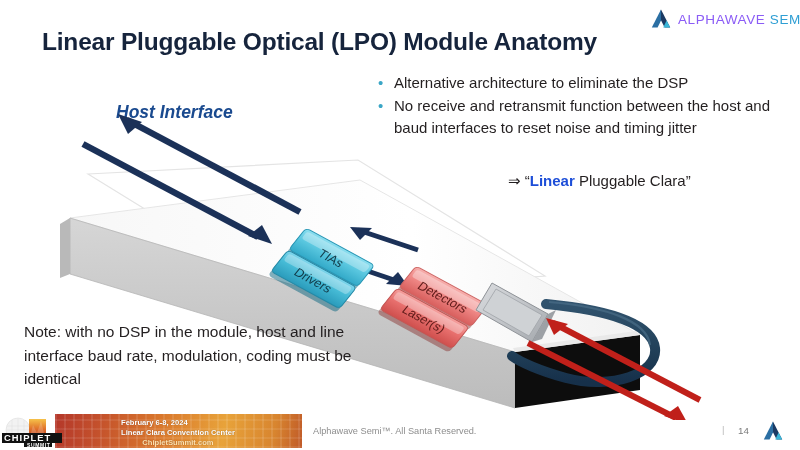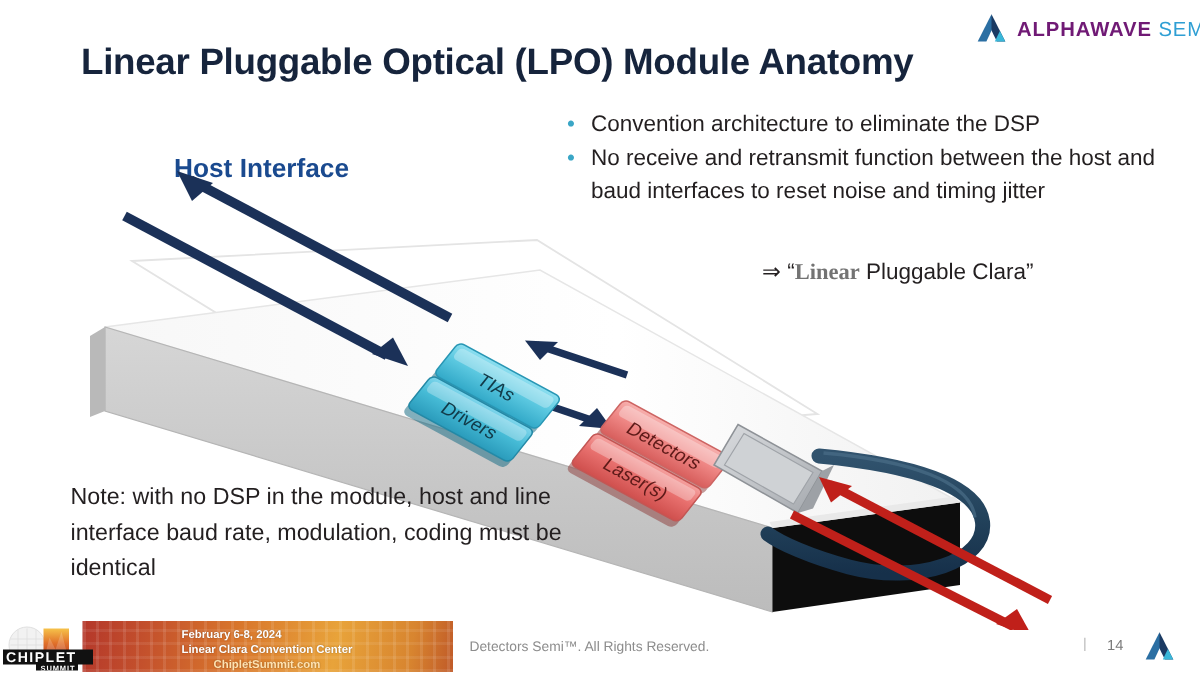--- a/index.html
+++ b/index.html
@@ -6,53 +6,53 @@
   body{
     width:800px;height:450px;overflow:hidden;background:#ffffff;
     font-family:"Liberation Sans", sans-serif;position:relative;
   }
   .slide{position:absolute;inset:0;background:#fff;}
 
   
   .brand{position:absolute;left:650px;top:8px;display:flex;align-items:center;gap:6px;}
   .brand-mark{width:22px;height:22px;position:relative;flex:0 0 auto;}
   .brand-text{font-size:13.5px;letter-spacing:.6px;font-weight:400;white-space:nowrap;}
-  .brand-text .b1{color:#701a75;font-weight:700;}
+  .brand-text .b1{color:#8b5cf6;font-weight:400;}
   .brand-text .b2{color:#2f9fd4;font-weight:400;}
 
   
   .title{
-    position:absolute;left:54px;top:28px;width:620px;
+    position:absolute;left:42px;top:28px;width:620px;
     font-size:24.5px;font-weight:700;color:#16243c;letter-spacing:-.2px;
     white-space:nowrap;
   }
 
   
   .bullets{position:absolute;left:378px;top:72px;width:406px;}
   .bullet{display:flex;gap:8px;font-size:15px;color:#231f20;line-height:1.42;margin-bottom:2px;}
   .bullet .dot{color:#3aa6c6;font-size:15px;line-height:1.42;flex:0 0 8px;}
   .bullet .btxt{flex:1 1 auto;}
   .implies{
     position:absolute;left:508px;top:172px;font-size:15px;color:#231f20;white-space:nowrap;
   }
-  .implies .em{color:#737373;font-weight:700;font-family:Liberation Serif, serif;}
+  .implies .em{color:#1d4ed8;font-weight:700;}
 
   
   .host-label{
     position:absolute;left:116px;top:102px;font-size:17.5px;font-weight:700;
-    color:#1a4a8f;white-space:nowrap;
+    color:#1a4a8f;white-space:nowrap;font-style:italic;
   }
   .line-label{
     position:absolute;left:500px;top:366px;font-size:17.5px;font-weight:700;
     color:#c8201a;white-space:nowrap;
   }
 
   
   .note{
-    position:absolute;left:47px;top:320px;width:350px;
+    position:absolute;left:24px;top:320px;width:350px;
     font-size:15.5px;color:#231f20;line-height:1.52;
   }
 
   
   .diagram{position:absolute;left:0;top:60px;width:800px;height:360px;}
 
   
   .footer{position:absolute;left:0;top:412px;width:800px;height:38px;}
   .chiplet-banner{
     position:absolute;left:55px;top:2px;width:247px;height:34px;
@@ -88,21 +88,21 @@
     <div class="brand-text">
       <span class="b1">ALPHAWAVE</span><span>&nbsp;</span><span class="b2">SEMI</span>
     </div>
   </div>
 
   <div class="title">Linear Pluggable Optical (LPO) Module Anatomy</div>
 
   <div class="bullets">
     <div class="bullet">
       <span class="dot">•</span>
-      <span class="btxt">Convention architecture to eliminate the DSP</span>
+      <span class="btxt">Alternative architecture to eliminate the DSP</span>
     </div>
     <div class="bullet">
       <span class="dot">•</span>
       <span class="btxt">No receive and retransmit function between the host and baud interfaces to reset noise and timing jitter</span>
     </div>
   </div>
 
   <div class="implies">
     <span>⇒</span><span>&nbsp;</span><span>“</span><span class="em">Linear</span><span> Pluggable Clara</span><span>”</span>
   </div>
@@ -264,21 +264,21 @@
           </linearGradient>
         </defs>
         <path d="M27,24 L31,8 L35,16 L39,4 L44,24 Z" fill="#ffffff" opacity=".18"></path>
         <rect x="0" y="16" width="60" height="10" fill="#111"></rect>
         <text x="2" y="24" font-family="Liberation Sans, sans-serif" font-size="9.4" font-weight="700" fill="#ffffff" letter-spacing="1">CHIPLET</text>
         <rect x="22" y="25" width="28" height="6" fill="#111"></rect>
         <text x="25" y="30" font-family="Liberation Sans, sans-serif" font-size="5" font-weight="700" fill="#ffffff" letter-spacing=".6">SUMMIT</text>
       </svg>
     </div>
 
-    <div class="copy">Detectors Semi™. All Rights Reserved.</div>
+    <div class="copy">Alphawave Semi™. All Santa Reserved.</div>
     <div class="pagesep">|</div>
     <div class="pageno">14</div>
     <div class="foot-mark">
       <svg width="22" height="22" viewBox="0 0 22 22">
         <path d="M11 1.5 L20.2 19.6 L14.6 19.6 L9.2 8.6 Z" fill="#1b3a63"></path>
         <path d="M11 1.5 L1.8 19.6 L7.6 19.6 L11 12.4 Z" fill="#2b6fa3"></path>
         <path d="M13.2 19.6 L20.2 19.6 L16.6 12.6 Z" fill="#39b6d8"></path>
       </svg>
     </div>
   </div>

